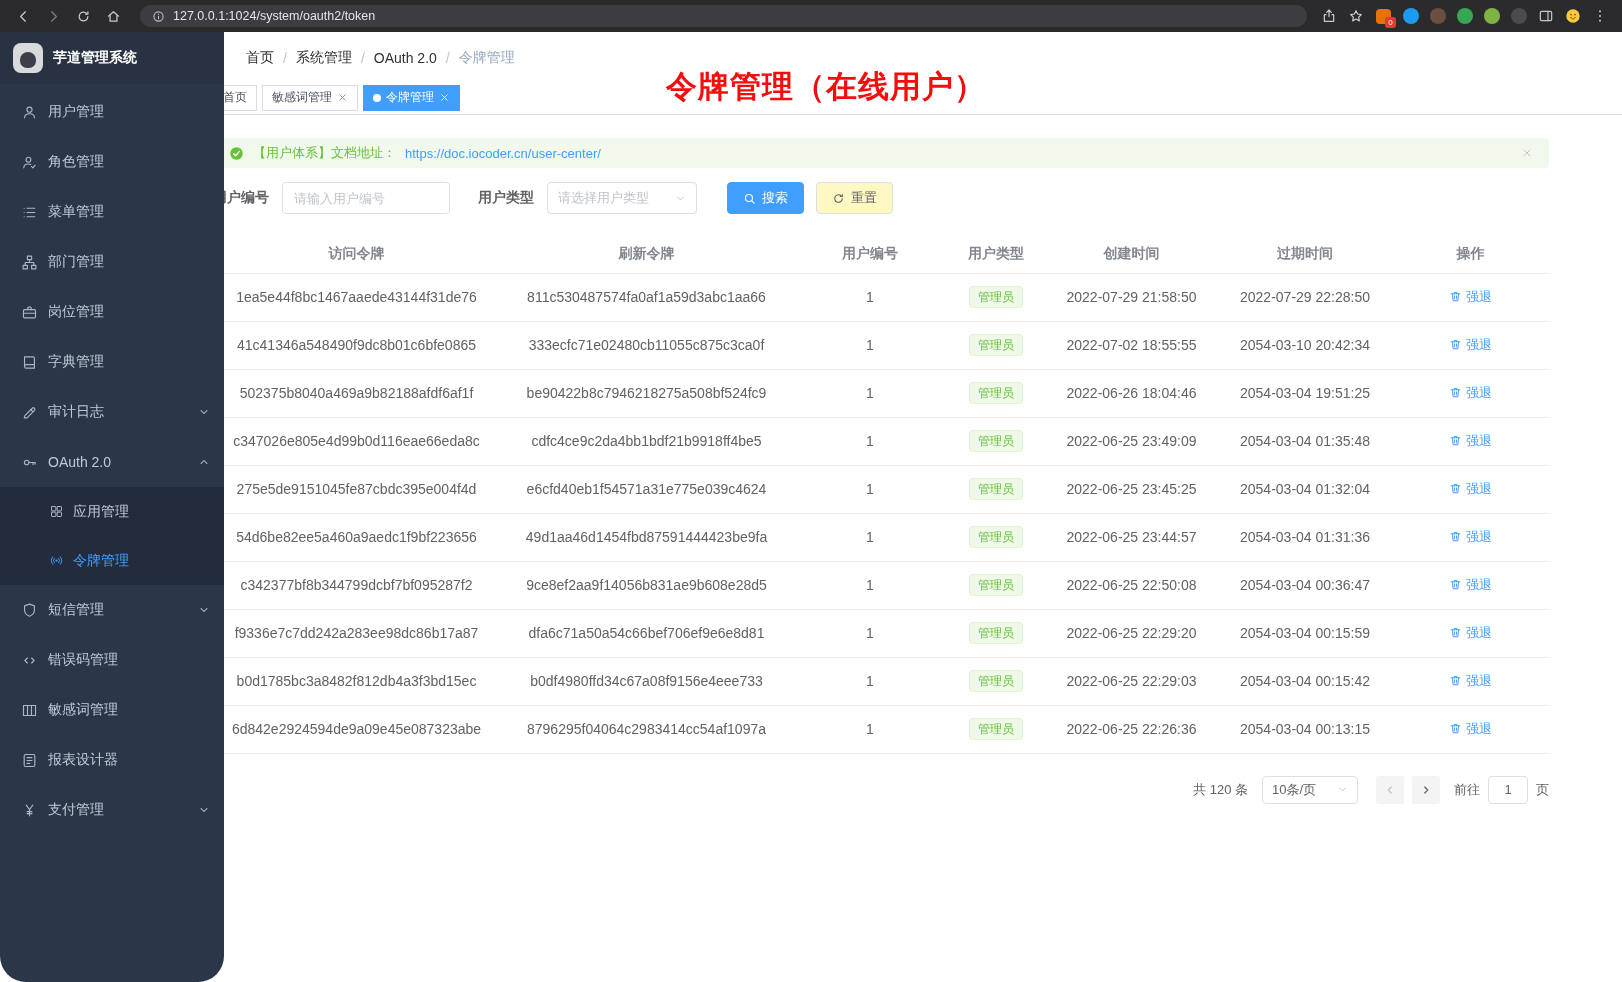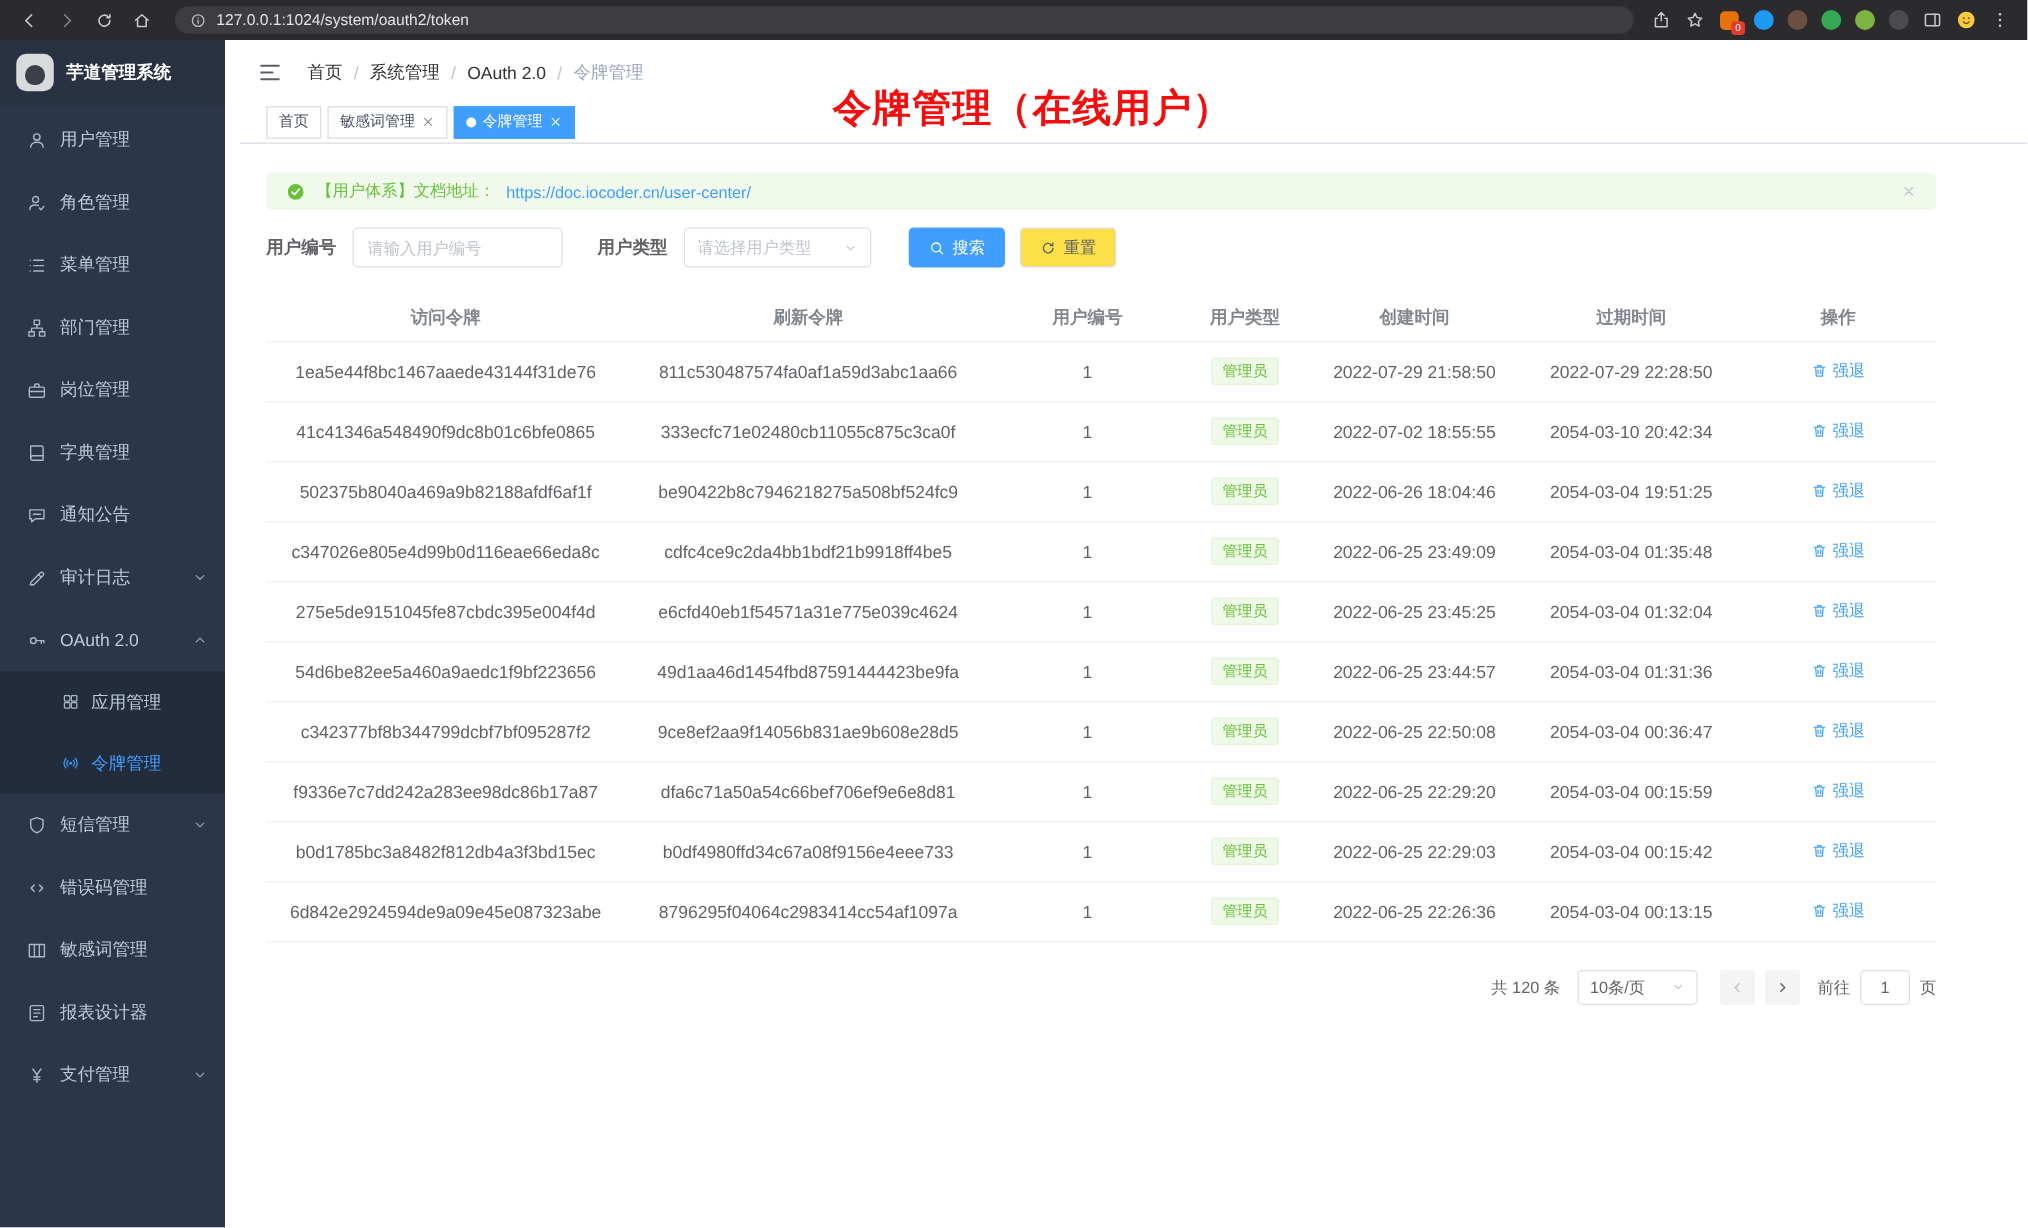--- a/index.html
+++ b/index.html
@@ -18,21 +18,21 @@
 .url-text{color:#e2e4e8;font-size:12.5px;white-space:nowrap;}
 .chrome-right{display:flex;align-items:center;gap:11px;padding-right:4px;}
 .chrome-right .icon{width:16px;height:16px;color:#c7cace;stroke-width:1.8;}
 .ext-wrap{position:relative;width:17px;height:17px;display:inline-block;}
 .ext-sq{position:absolute;inset:1px;border-radius:4px;}
 .ext-badge{position:absolute;right:-4px;bottom:-3px;min-width:11px;height:11px;background:#e33b2e;color:#fff;font-size:8px;line-height:11px;text-align:center;border-radius:3px;padding:0 1px;}
 .ext-dot{width:16px;height:16px;border-radius:50%;display:inline-block;}
 .chrome-avatar{width:18px;height:18px;}
 
 
-.sidebar{position:absolute;top:32px;left:0;width:180px;bottom:0;background:#2b3648;z-index:10;}
+.sidebar{position:absolute;top:32px;left:0;width:224px;bottom:0;background:#2b3648;z-index:10;border-radius:26px;}
 .logo-row{height:52px;display:flex;align-items:center;padding-left:13px;gap:10px;background:#283243;cursor:pointer;}
 .logo-img{width:30px;height:30px;border-radius:8px;background:#d9dadc;position:relative;overflow:hidden;flex:none;}
 .logo-img:after{content:"";position:absolute;left:7px;top:9px;width:16px;height:16px;border-radius:50% 50% 45% 45%;background:#3a3f4a;}
 .app-title{color:#fff;font-size:14px;font-weight:700;white-space:nowrap;}
 .menu{padding-top:3px;}
 .menu-item{height:50px;display:flex;align-items:center;padding:0 14px 0 21px;color:#bfcbd9;font-size:14px;cursor:pointer;}
 .menu-item .mi{width:17px;height:17px;margin-right:10px;stroke-width:1.6;color:#aab7c6;}
 .menu-item .chev{width:12px;height:12px;margin-left:auto;color:#93a1b3;stroke-width:2.2;}
 .menu-item.sub{height:49px;padding-left:49px;background:#222c3c;}
 .menu-item.sub .mi{width:15px;height:15px;margin-right:9px;}
@@ -72,21 +72,21 @@
 .alert-close{margin-left:auto;width:12px;height:12px;color:#c0c4cc;stroke-width:2;cursor:pointer;}
 
 
 .filter-row{display:flex;align-items:center;margin-bottom:22px;}
 .f-label{font-size:14px;font-weight:700;color:#606266;margin-right:13px;white-space:nowrap;}
 .f-input{width:168px;height:32px;border:1px solid #dcdfe6;border-radius:4px;padding:0 11px;font-size:13px;color:#606266;outline:none;background:#fff;}
 .f-input::placeholder{color:#bfc4cc;}
 .f-select{width:150px;height:32px;border:1px solid #dcdfe6;border-radius:4px;display:flex;align-items:center;justify-content:space-between;padding:0 10px;color:#bfc4cc;font-size:13px;background:#fff;cursor:pointer;}
 .f-select .caret{color:#c0c4cc;}
 .gap28{width:28px;flex:none;}
-.btn{height:32px;border-radius:4px;font-size:13px;display:inline-flex;align-items:center;gap:6px;padding:0 15px;cursor:pointer;border:1px solid transparent;background:#fde047;}
+.btn{height:32px;border-radius:4px;font-size:13px;display:inline-flex;align-items:center;gap:6px;padding:0 15px;cursor:pointer;border:1px solid transparent;background:#fef9c3;}
 .btn .icon{width:13px;height:13px;stroke-width:2;}
 .btn-primary{background:#409eff;border-color:#409eff;color:#fff;margin-left:30px;}
 .btn-plain{border-color:#dcdfe6;color:#606266;margin-left:12px;}
 
 
 .token-table{width:100%;border-collapse:collapse;table-layout:fixed;}
 .token-table th{height:37px;font-size:14px;color:#82878f;font-weight:700;border-bottom:1px solid #ebeef5;text-align:center;white-space:nowrap;}
 .token-table td{height:48px;font-size:14px;color:#606266;border-bottom:1px solid #ebeef5;text-align:center;white-space:nowrap;overflow:hidden;}
 .tag-success{display:inline-block;background:#eef9e7;border:1px solid #e1f3d8;color:#67c23a;font-size:12px;line-height:20px;padding:0 8px;border-radius:3px;}
 .action-link{color:#409eff;font-size:13px;display:inline-flex;align-items:center;gap:4px;cursor:pointer;}
@@ -358,26 +358,20 @@
         <svg class="icon mi">
           <use href="#sym-briefcase"></use>
         </svg>
         <span class="mi-label">岗位管理</span>
       </div>
       <div class="menu-item">
         <svg class="icon mi">
           <use href="#sym-book"></use>
         </svg>
         <span class="mi-label">字典管理</span>
-      </div>
-      <div class="menu-item">
-        <svg class="icon mi">
-          <use href="#sym-chat"></use>
-        </svg>
-        <span class="mi-label">通知公告</span>
       </div>
       <div class="menu-item">
         <svg class="icon mi">
           <use href="#sym-edit"></use>
         </svg>
         <span class="mi-label">审计日志</span>
         <svg class="icon chev">
           <use href="#sym-chevron-down"></use>
         </svg>
       </div>

